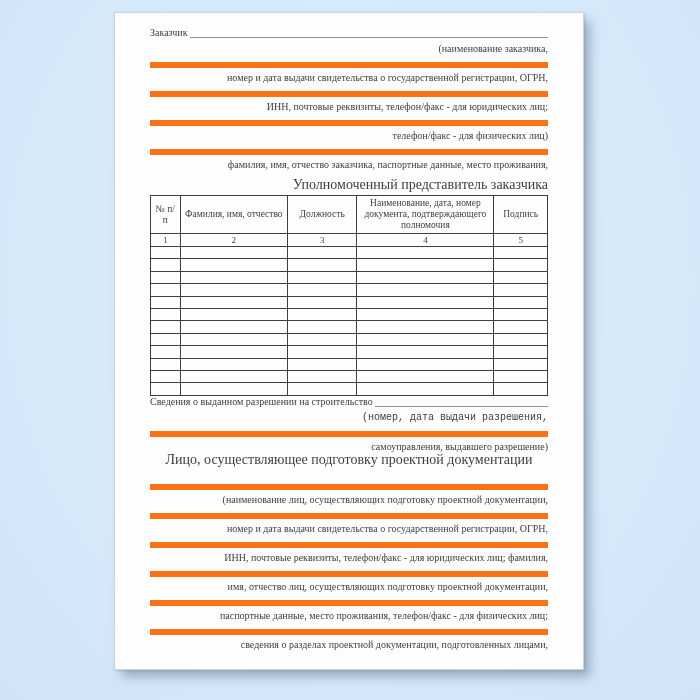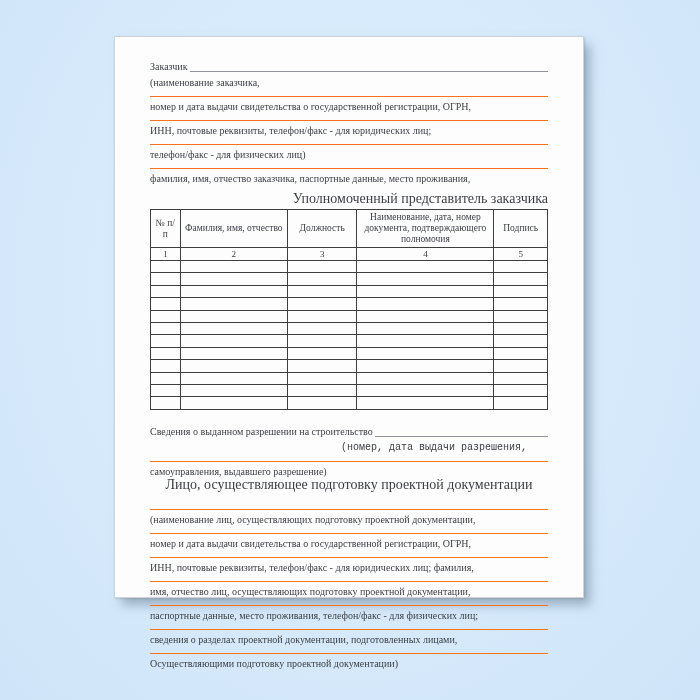--- a/index.html
+++ b/index.html
@@ -10,52 +10,52 @@
     overflow: hidden;
   }
   body {
     background: radial-gradient(ellipse at 50% 40%, #ddeefd 0%, #d6eafb 55%, #cfe4f8 100%);
     font-family: "Liberation Serif", "DejaVu Serif", serif;
     color: #3b3e42;
   }
   .paper {
     position: absolute;
     left: 114px;
-    top: 36px;
+    top: 12px;
     width: 470px;
-    height: 562px;
+    height: 658px;
     box-sizing: border-box;
     background: #fdfdfe;
     border: 1px solid rgba(150,160,172,0.45);
     box-shadow: 7px 8px 10px -1px rgba(108,128,150,0.55), 1px 1px 2px rgba(120,135,150,0.35);
-    padding: 24px 35px 0 35px;
+    padding: 14px 35px 0 35px;
   }
   .field-row {
     display: flex;
     align-items: flex-end;
     font-size: 10px;
     line-height: 12px;
     white-space: nowrap;
   }
   .field-row .fill {
     flex: 1;
     border-bottom: 1px solid #8f9398;
     height: 1px;
     margin-left: 2px;
     margin-bottom: 1px;
   }
   .cap {
     font-size: 10px;
     line-height: 12px;
     padding-top: 4px;
-    text-align: left;
+    text-align: right;
     height: 12px;
   }
   .cap.ruled {
-    border-top: 1px solid #f97316;
+    border-top: 6px solid #f97316;
     margin-top: 7px;
   }
   .cap.shifted {
     width: 52%;
     margin-left: 48%;
     font-family: Liberation Mono, monospace;
   }
   .center-label {
     font-size: 14px;
     line-height: 12px;
@@ -94,21 +94,21 @@
     height: 31px;
   }
   table.rep td.num {
     font-size: 9px;
     line-height: 11px;
     height: 12px;
   }
   table.rep tr.empty td {
     height: 11.4px;
   }
-  .mt-permit { margin-top: 16px; }
+  .mt-permit { }
 </style>
 </head>
 <body>
 
 <div class="paper">
 
   <div class="field-row">
     <span>Заказчик</span>
     <span class="fill"></span>
   </div>
@@ -238,15 +238,14 @@
   <div class="cap shifted">(номер, дата выдачи разрешения,</div>
   <div class="cap ruled">самоуправления, выдавшего разрешение)</div>
 
   <div class="center-label">Лицо, осуществляющее подготовку проектной документации</div>
   <div class="cap ruled" style="margin-top:18px">(наименование лиц, осуществляющих подготовку проектной документации,</div>
   <div class="cap ruled">номер и дата выдачи свидетельства о государственной регистрации, ОГРН,</div>
   <div class="cap ruled">ИНН, почтовые реквизиты, телефон/факс - для юридических лиц; фамилия,</div>
   <div class="cap ruled">имя, отчество лиц, осуществляющих подготовку проектной документации,</div>
   <div class="cap ruled">паспортные данные, место проживания, телефон/факс - для физических лиц;</div>
   <div class="cap ruled">сведения о разделах проектной документации, подготовленных лицами,</div>
-  <div class="cap ruled">Осуществляющими подготовку проектной документации)</div>
 
 </div>
 
 </body></html>

